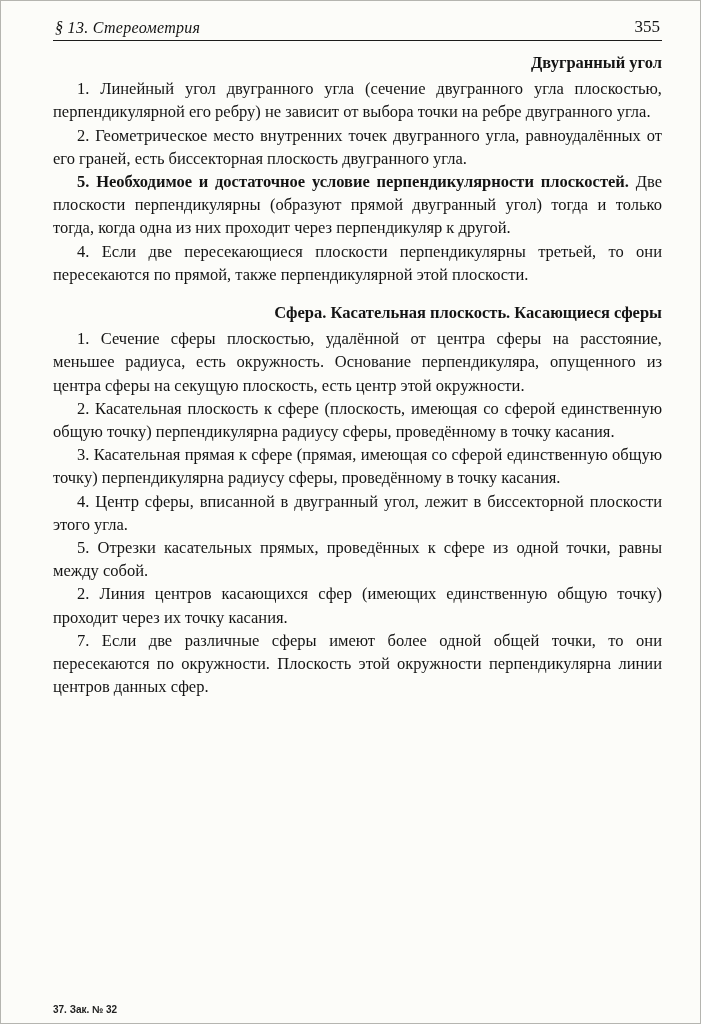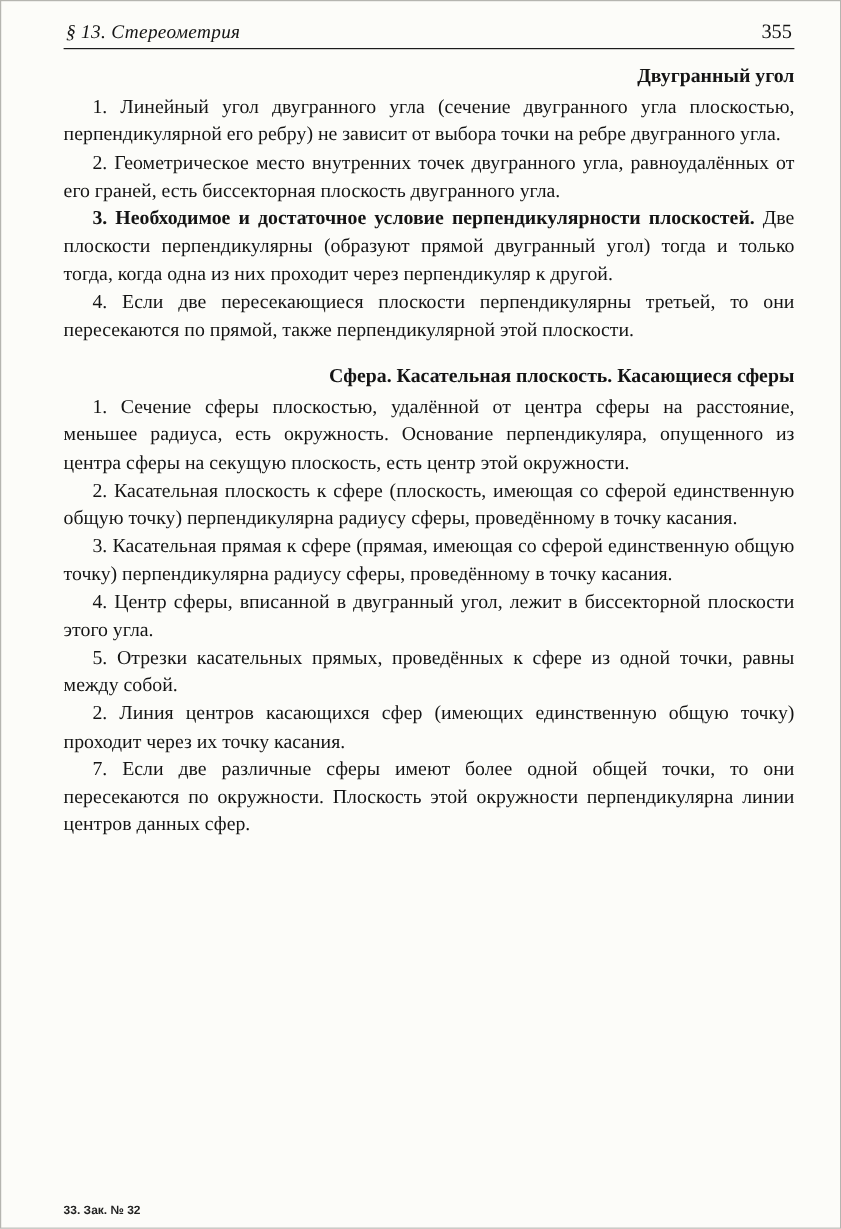--- a/index.html
+++ b/index.html
@@ -76,33 +76,33 @@
       <span class="page-number">355</span>
     </div>
     <hr class="header-rule">
 
     <div class="content">
 
       <div class="section">
         <div class="heading">Двугранный угол</div>
         <p class="para">1. Линейный угол двугранного угла (сечение двугранного угла плоскостью, перпендикулярной его ребру) не зависит от выбора точки на ребре двугранного угла.</p>
         <p class="para">2. Геометрическое место внутренних точек двугранного угла, равноудалённых от его граней, есть биссекторная плоскость двугранного угла.</p>
-        <p class="para"><b>3. Необходимое и достаточное условие перпендикулярности плоскостей. </b><span>Две плоскости перпендикулярны (образуют прямой двугранный угол) тогда и только тогда, когда одна из них проходит через перпендикуляр к другой.</span></p>
+        <p class="para"><b>5. Необходимое и достаточное условие перпендикулярности плоскостей. </b><span>Две плоскости перпендикулярны (образуют прямой двугранный угол) тогда и только тогда, когда одна из них проходит через перпендикуляр к другой.</span></p>
         <p class="para">4. Если две пересекающиеся плоскости перпендикулярны третьей, то они пересекаются по прямой, также перпендикулярной этой плоскости.</p>
       </div>
 
 
       <div class="section">
         <div class="heading">Сфера. Касательная плоскость. Касающиеся сферы</div>
         <p class="para">1. Сечение сферы плоскостью, удалённой от центра сферы на расстояние, меньшее радиуса, есть окружность. Основание перпендикуляра, опущенного из центра сферы на секущую плоскость, есть центр этой окружности.</p>
         <p class="para">2. Касательная плоскость к сфере (плоскость, имеющая со сферой единственную общую точку) перпендикулярна радиусу сферы, проведённому в точку касания.</p>
         <p class="para">3. Касательная прямая к сфере (прямая, имеющая со сферой единственную общую точку) перпендикулярна радиусу сферы, проведённому в точку касания.</p>
         <p class="para">4. Центр сферы, вписанной в двугранный угол, лежит в биссекторной плоскости этого угла.</p>
         <p class="para">5. Отрезки касательных прямых, проведённых к сфере из одной точки, равны между собой.</p>
         <p class="para">2. Линия центров касающихся сфер (имеющих единственную общую точку) проходит через их точку касания.</p>
         <p class="para">7. Если две различные сферы имеют более одной общей точки, то они пересекаются по окружности. Плоскость этой окружности перпендикулярна линии центров данных сфер.</p>
       </div>
 
     </div>
   </div>
 
-  <div class="footer">33. Зак. № 32</div>
+  <div class="footer">37. Зак. № 32</div>
 </div>
 
 </body></html>

